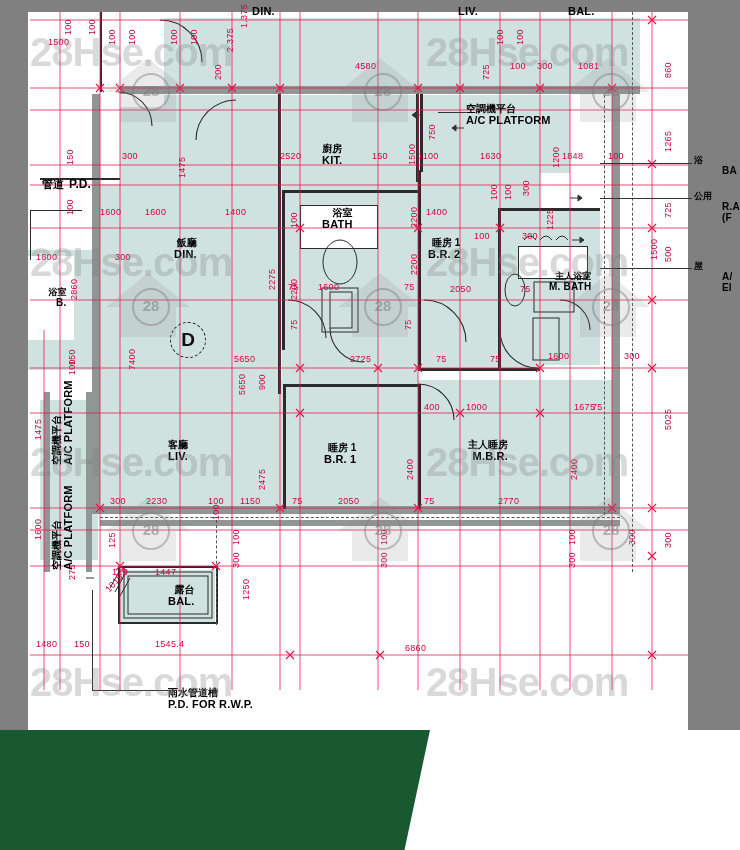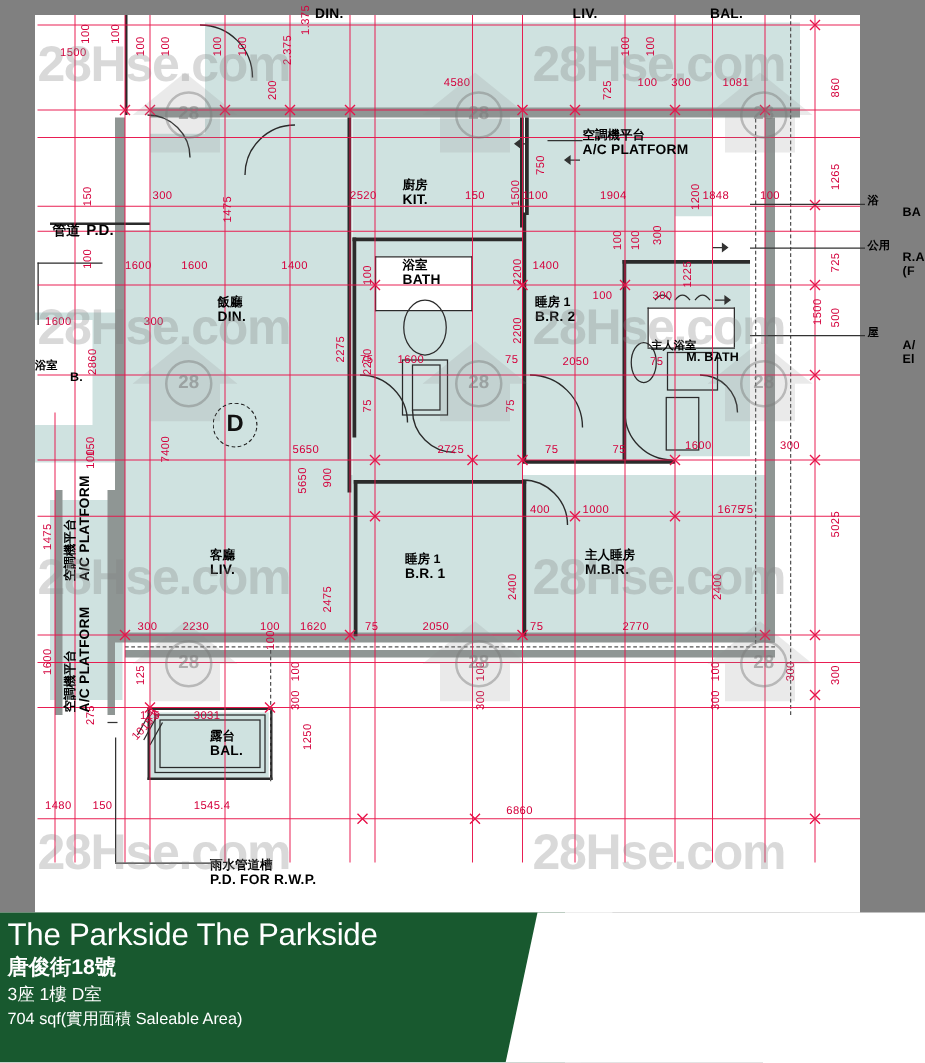--- a/index.html
+++ b/index.html
@@ -13,21 +13,21 @@
   .wall{position:absolute;background:#8f9694;}
   .thinwall{position:absolute;background:#2b2b2b;}
   .whitebox{position:absolute;background:#ffffff;}
 
   
   .dt{position:absolute;color:#d4003c;font-family:"Liberation Sans",sans-serif;
       font-size:9px;line-height:9px;white-space:nowrap;letter-spacing:.3px;}
   .dt.v{transform-origin:0 0;transform:rotate(-90deg);}
 
   
-  .rl{position:absolute;color:#000;white-space:nowrap;text-align:left;
+  .rl{position:absolute;color:#000;white-space:nowrap;text-align:right;
       font-family:"Liberation Sans",sans-serif;font-weight:bold;line-height:1.08;}
   .rl .cn{font-size:10px;display:block;letter-spacing:0px;}
   .rl .en{font-size:11px;display:block;letter-spacing:.2px;}
   .rl.small .cn{font-size:9px;}
   .rl.small .en{font-size:10px;padding-left:28px;}
   .rl.vert{transform-origin:0 0;transform:rotate(-90deg);}
 
   .dmark{position:absolute;width:34px;height:34px;border:1.4px dashed #222;border-radius:50%;
      color:#111;font-size:19px;font-weight:bold;text-align:center;line-height:33px;background:transparent;}
 
@@ -273,21 +273,21 @@
     <div class="dt v" style="left:68px;top:365px;">150</div>
     <div class="dt v" style="left:34px;top:440px;">1475</div>
     <div class="dt v" style="left:34px;top:540px;">1600</div>
     <div class="dt v" style="left:68px;top:375px;">100</div>
 
     <div class="dt" style="left:280px;top:152px;">2520</div>
     <div class="dt" style="left:372px;top:152px;">150</div>
     <div class="dt v" style="left:408px;top:165px;">1500</div>
     <div class="dt v" style="left:428px;top:140px;">750</div>
     <div class="dt" style="left:418px;top:152px;">1100</div>
-    <div class="dt" style="left:480px;top:152px;">1904</div>
+    <div class="dt" style="left:480px;top:152px;">1630</div>
     <div class="dt v" style="left:552px;top:168px;">1200</div>
     <div class="dt" style="left:562px;top:152px;">1848</div>
     <div class="dt" style="left:608px;top:152px;">100</div>
     <div class="dt v" style="left:546px;top:230px;">1225</div>
     <div class="dt v" style="left:664px;top:218px;">725</div>
     <div class="dt v" style="left:664px;top:262px;">500</div>
     <div class="dt v" style="left:650px;top:260px;">1500</div>
     <div class="dt" style="left:100px;top:208px;">1600</div>
     <div class="dt" style="left:225px;top:208px;">1400</div>
     <div class="dt" style="left:426px;top:208px;">1400</div>
@@ -313,21 +313,21 @@
     <div class="dt v" style="left:664px;top:430px;">5025</div>
     <div class="dt v" style="left:664px;top:548px;">300</div>
 
     <div class="dt" style="left:234px;top:355px;">5650</div>
     <div class="dt v" style="left:238px;top:395px;">5650</div>
     <div class="dt v" style="left:258px;top:390px;">900</div>
     <div class="dt" style="left:350px;top:355px;">2725</div>
     <div class="dt" style="left:436px;top:355px;">75</div>
     <div class="dt" style="left:490px;top:355px;">75</div>
     <div class="dt v" style="left:258px;top:490px;">2475</div>
-    <div class="dt" style="left:240px;top:497px;">1620</div>
+    <div class="dt" style="left:240px;top:497px;">1150</div>
     <div class="dt" style="left:208px;top:497px;">100</div>
     <div class="dt" style="left:146px;top:497px;">2230</div>
     <div class="dt" style="left:110px;top:497px;">300</div>
     <div class="dt" style="left:292px;top:497px;">75</div>
     <div class="dt" style="left:338px;top:497px;">2050</div>
     <div class="dt v" style="left:406px;top:480px;">2400</div>
     <div class="dt" style="left:424px;top:497px;">75</div>
     <div class="dt" style="left:498px;top:497px;">2770</div>
     <div class="dt v" style="left:570px;top:480px;">2400</div>
     <div class="dt" style="left:424px;top:403px;">400</div>
@@ -337,21 +337,21 @@
     <div class="dt v" style="left:232px;top:545px;">100</div>
     <div class="dt v" style="left:232px;top:568px;">300</div>
     <div class="dt v" style="left:380px;top:545px;">100</div>
     <div class="dt v" style="left:380px;top:568px;">300</div>
     <div class="dt v" style="left:568px;top:545px;">100</div>
     <div class="dt v" style="left:568px;top:568px;">300</div>
     <div class="dt v" style="left:628px;top:545px;">300</div>
     <div class="dt v" style="left:212px;top:520px;">100</div>
     <div class="dt v" style="left:108px;top:548px;">125</div>
     <div class="dt" style="left:112px;top:568px;">125</div>
-    <div class="dt" style="left:155px;top:568px;">3031</div>
+    <div class="dt" style="left:155px;top:568px;">1447</div>
     <div class="dt v" style="left:68px;top:580px;">275</div>
     <div class="dt v" style="left:242px;top:600px;">1250</div>
     <div class="dt v" style="left:104px;top:588px;transform:rotate(-48deg);">1015.8</div>
     <div class="dt" style="left:36px;top:640px;">1480</div>
     <div class="dt" style="left:74px;top:640px;">150</div>
     <div class="dt" style="left:155px;top:640px;">1545.4</div>
     <div class="dt" style="left:405px;top:644px;">6860</div>
 
     <div class="rl" style="left:252px;top:6px;">
       <span class="en">DIN.</span>
@@ -489,22 +489,16 @@
         <path d="M148 497 l42 34 l-14 0 l0 30 l-56 0 l0 -30 l-14 0 z"></path>
         <path d="M380 497 l42 34 l-14 0 l0 30 l-56 0 l0 -30 l-14 0 z"></path>
         <path d="M608 497 l42 34 l-14 0 l0 30 l-56 0 l0 -30 l-14 0 z"></path>
       </g>
     </svg>
   </div>
 
   <div id="footer">
     <div id="fgreen"></div>
     <div id="fslant"></div>
-    <div id="ftxt">
-      <div id="ftitle">The Parkside The Parkside</div>
-      <div id="faddr">唐俊街18號</div>
-      <div id="funit">3座 1樓 D室</div>
-      <div id="farea">704 sqf(實用面積 Saleable Area)</div>
-    </div>
 
   </div>
 
 </div>
 
 </body></html>

